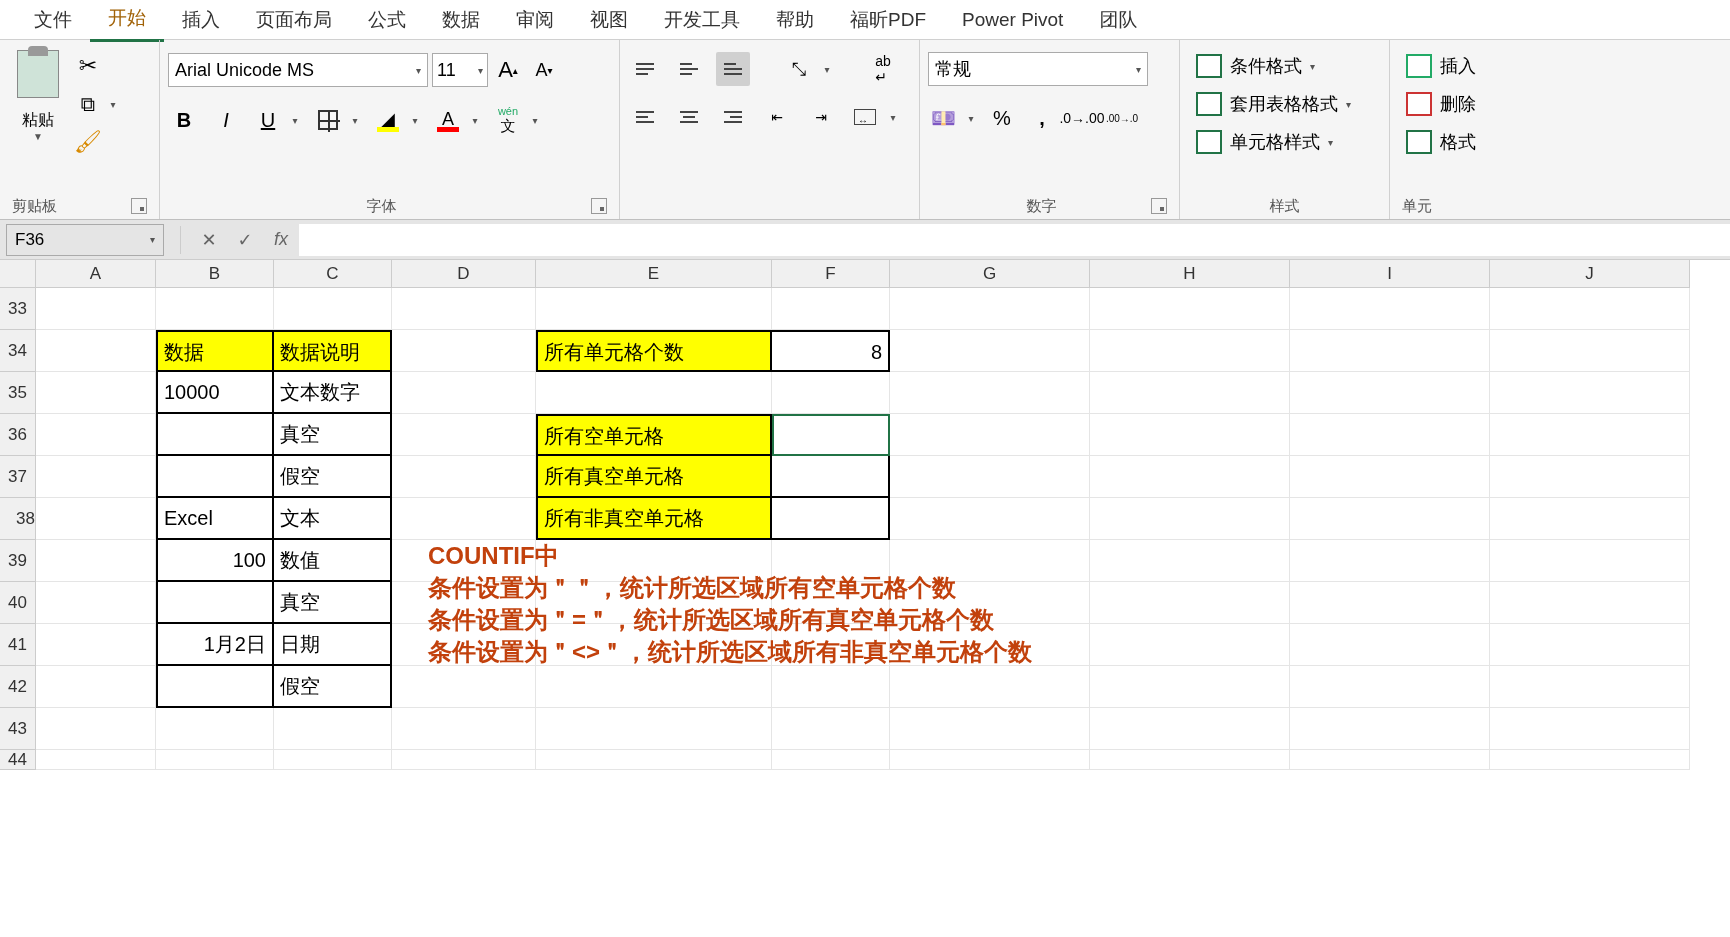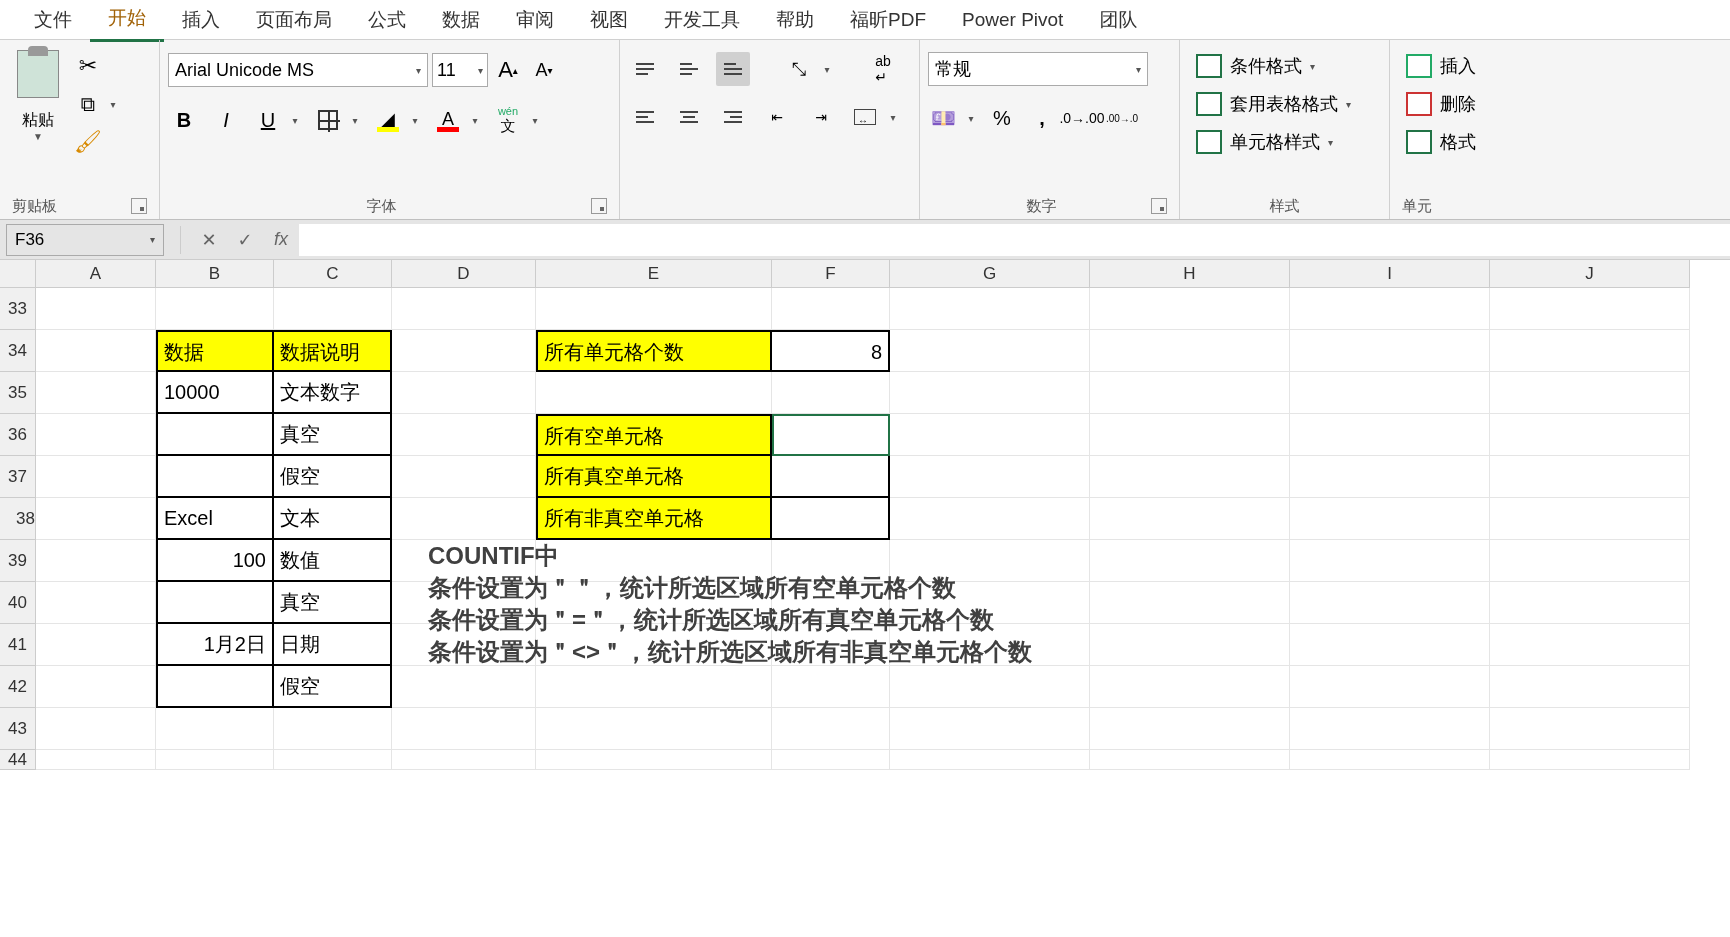--- a/index.html
+++ b/index.html
@@ -60,21 +60,21 @@
 .col-headers { display: flex; position: sticky; top:0; }
 .corner { width: 36px; height: 28px; background: #f0f0f0; border-right:1px solid #ccc; border-bottom:1px solid #ccc; }
 .col-h { height: 28px; background: #f0f0f0; border-right:1px solid #ccc; border-bottom:1px solid #ccc; text-align:center; font-size:17px; color:#333; line-height:28px; }
 .row-h { width: 36px; background: #f0f0f0; border-right:1px solid #ccc; border-bottom:1px solid #ccc; text-align:center; font-size:17px; color:#333; }
 .grid-row { display:flex; }
 .cell { height: 42px; border-right:1px solid #e5e5e5; border-bottom:1px solid #e5e5e5; padding: 4px 6px; font-size: 20px; line-height: 32px; background:#fff; overflow:visible; white-space:nowrap; }
 .colA{width:120px}.colB{width:118px}.colC{width:118px}.colD{width:144px}.colE{width:236px}.colF{width:118px}.colG{width:200px}.colH{width:200px}.colI{width:200px}.colJ{width:200px}
 .tb-t{border-top:2px solid #000}.tb-b{border-bottom:2px solid #000}.tb-l{border-left:2px solid #000}.tb-r{border-right:2px solid #000}
 .yellow{background:#ffff00}
 .right{text-align:right}
-.red-text{color:#404040; font-weight:bold; font-size:24px;}
+.red-text{color:#c2410c; font-weight:bold; font-size:24px;}
 .selected-cell{outline:2px solid #217346; outline-offset:-2px;}
 </style>
 </head>
 <body>
 
 <div class="tabs">
   <div class="tab">文件</div>
   <div class="tab active">开始</div>
   <div class="tab">插入</div>
   <div class="tab">页面布局</div>

